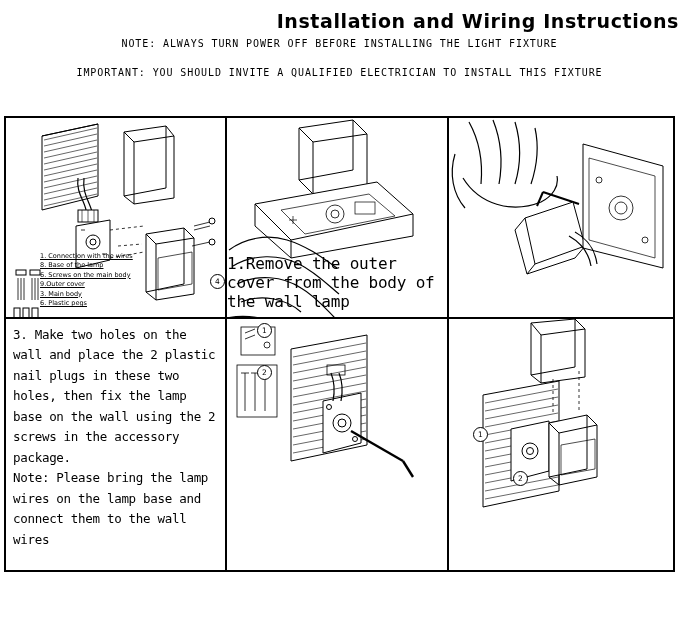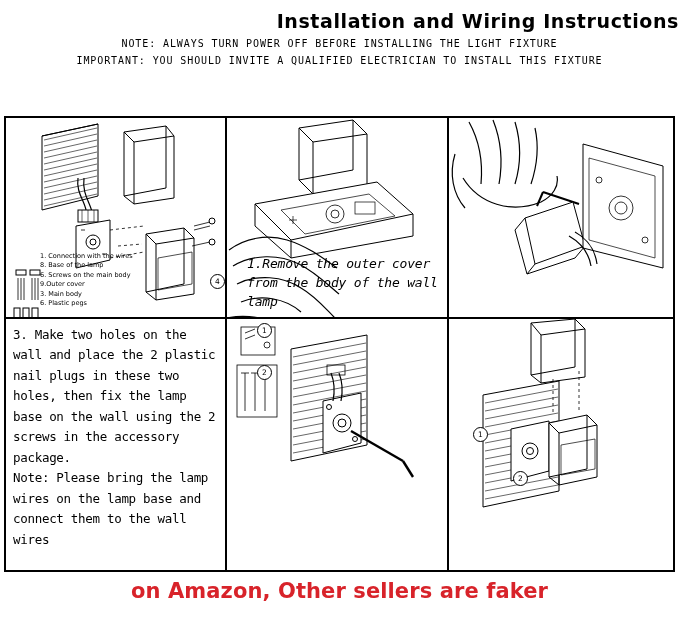--- a/index.html
+++ b/index.html
@@ -32,21 +32,21 @@
     font-family: "DejaVu Sans", sans-serif;
   }
   .notice {
     text-align: center;
     font-size: 10px;
     letter-spacing: 0.9px;
     margin: 6px 0 0 0;
     font-family: "DejaVu Sans Mono", monospace;
   }
   .notice.second {
-    margin-top: 6px;
+    margin-top: 18px;
   }
   
   .grid {
     position: absolute;
     left: 4px;
     top: 110px;
     width: 671px;
     height: 456px;
     border: 2px solid #000;
     box-sizing: border-box;
@@ -64,27 +64,26 @@
     box-sizing: border-box;
     overflow: hidden;
   }
   .cell + .cell { border-left: 2px solid #000; }
   .c1 { width: 219px; }
   .c2 { width: 222px; }
   .c3 { flex: 1 1 auto; }
 
   .caption {
     position: absolute;
-    left: 20px;
+    left: 0;
     right: 6px;
-    font-size: 13px;
+    font-size: 16px;
     line-height: 19px;
     font-family: "DejaVu Sans Mono", monospace;
     letter-spacing: -0.2px;
-    font-style: italic;
   }
   .cap-b {
     bottom: 6px;
   }
   .block-text {
     position: absolute;
     left: 7px;
     top: 6px;
     right: 5px;
     font-size: 12.5px;
@@ -94,21 +93,21 @@
   }
   
   .legend {
     position: absolute;
     left: 34px;
     bottom: 8px;
     font-size: 6.5px;
     line-height: 9.5px;
     font-family: "DejaVu Sans", sans-serif;
   }
-  .legend div { white-space: nowrap; }
+  .legend div { white-space: nowrap; text-decoration: underline; }
 
   
   .footer {
     position: absolute;
     left: 0;
     top: 570px;
     width: 679px;
     height: 67px;
     background: #ffffff;
     text-align: center;
@@ -382,16 +381,15 @@
             </g>
           </g>
         </svg>
         <div class="num-circle" style="left:24px; top:108px;">1</div>
         <div class="num-circle" style="left:64px; top:152px;">2</div>
       </div>
     </div>
   </div>
 
   <div class="footer">
-    <div>on Amazon, Other sellers are faker</div>
   </div>
 
 </div>
 
 </body></html>

